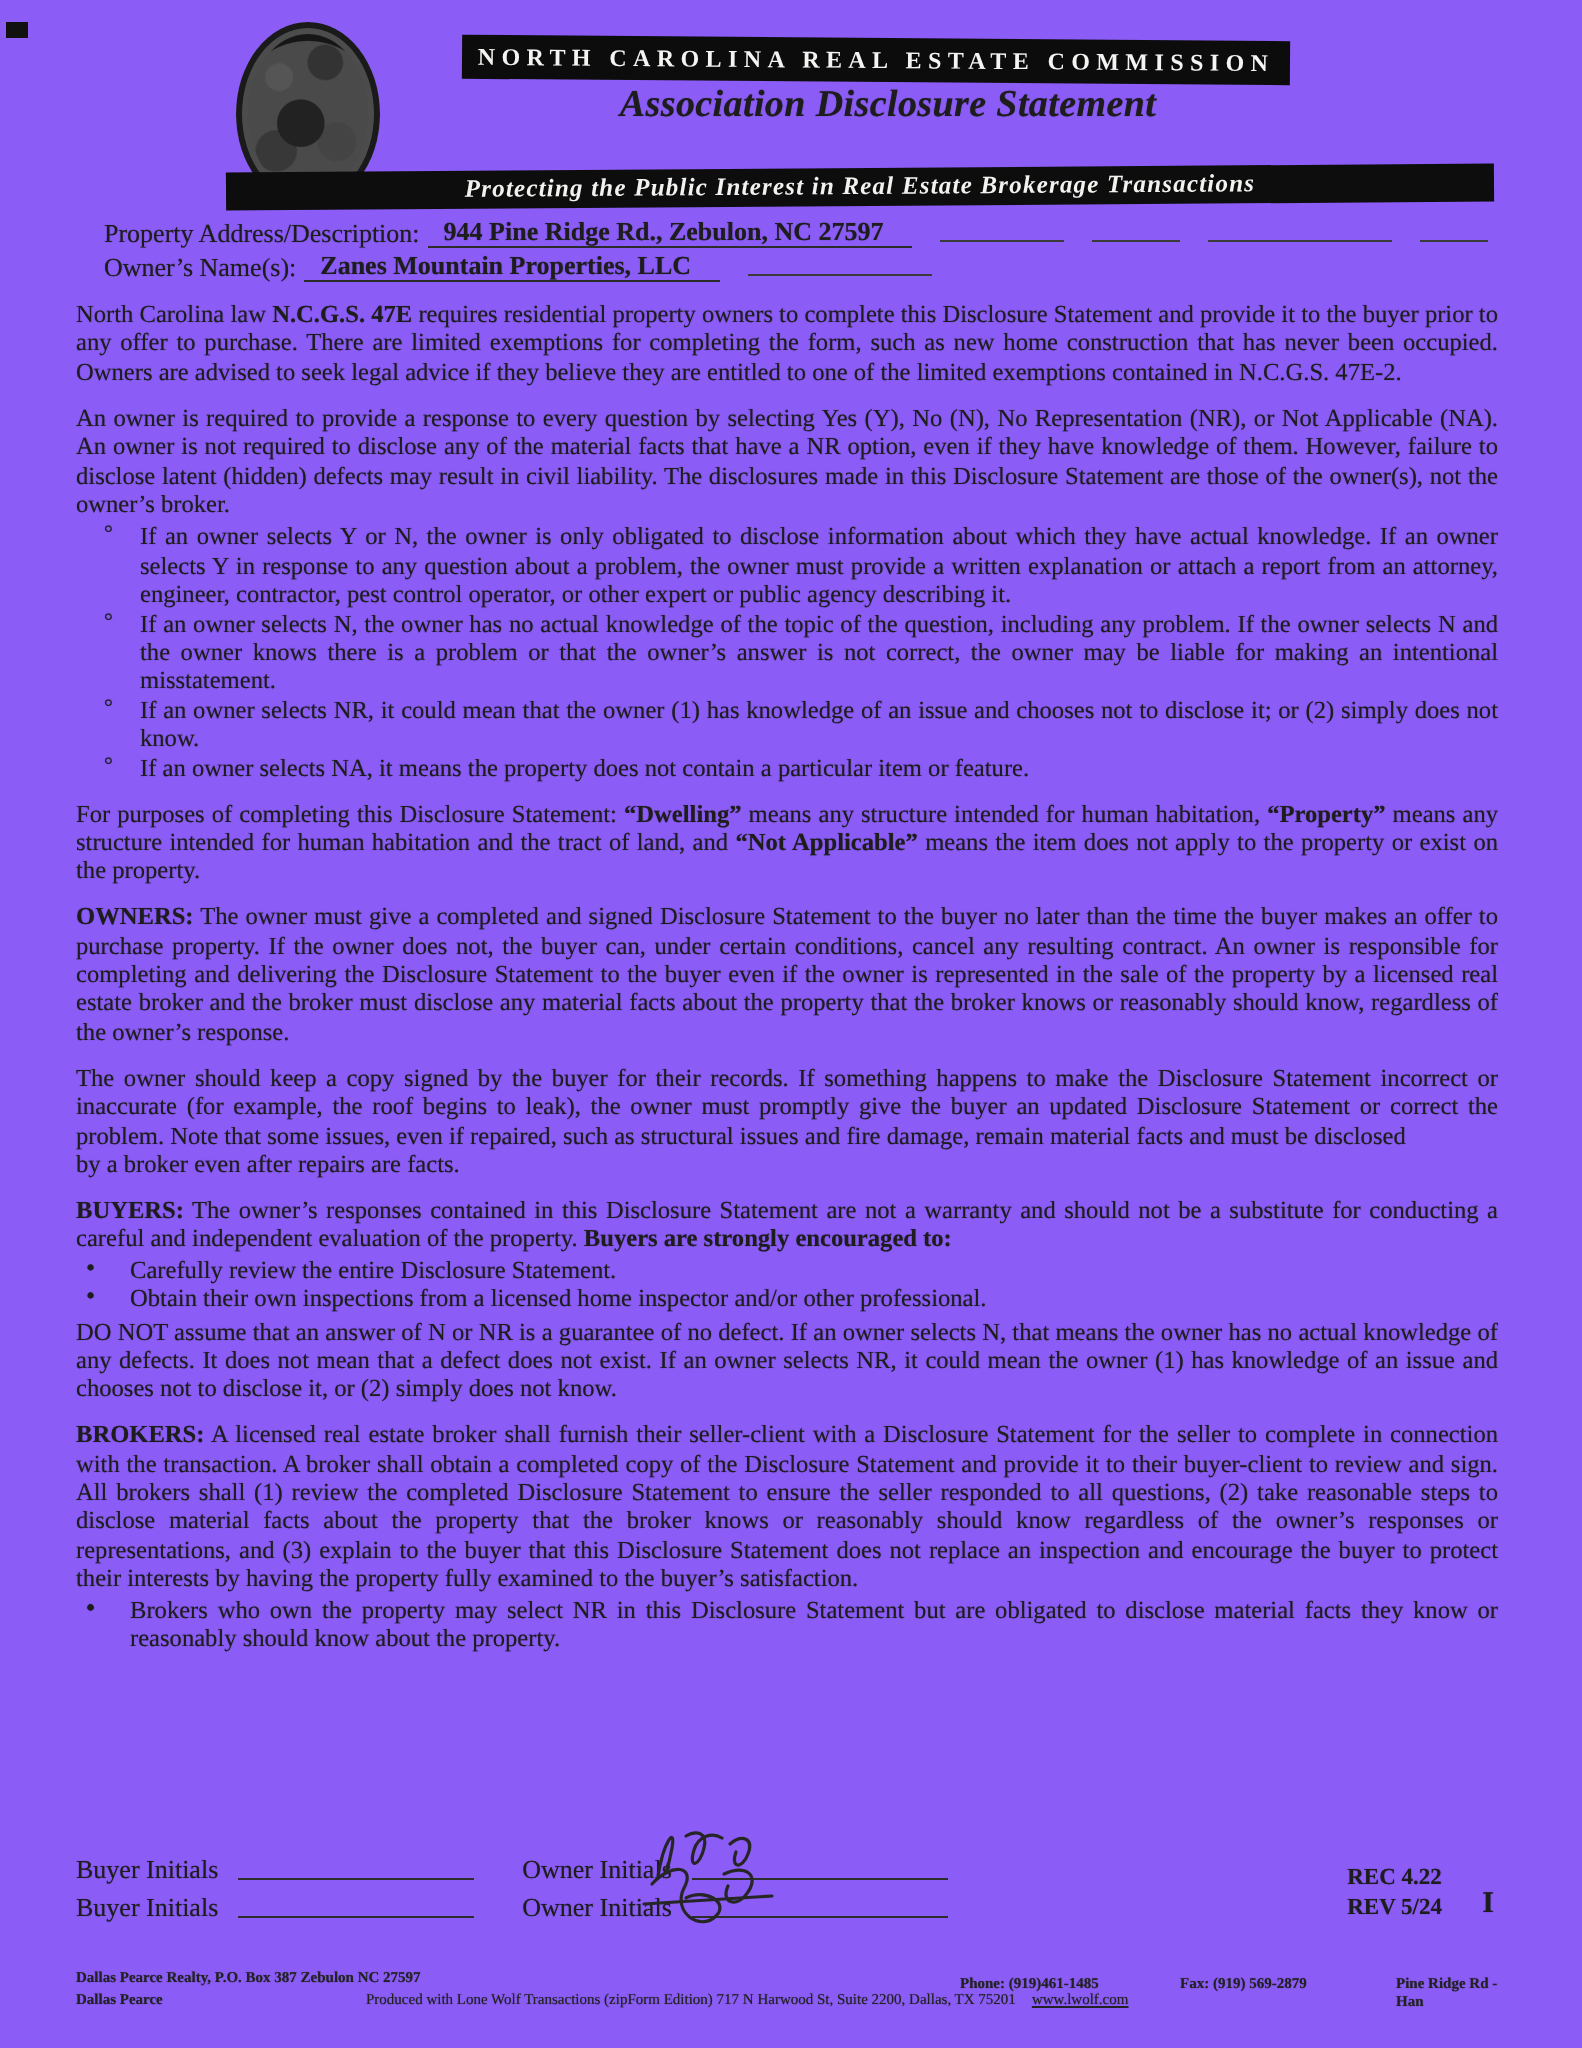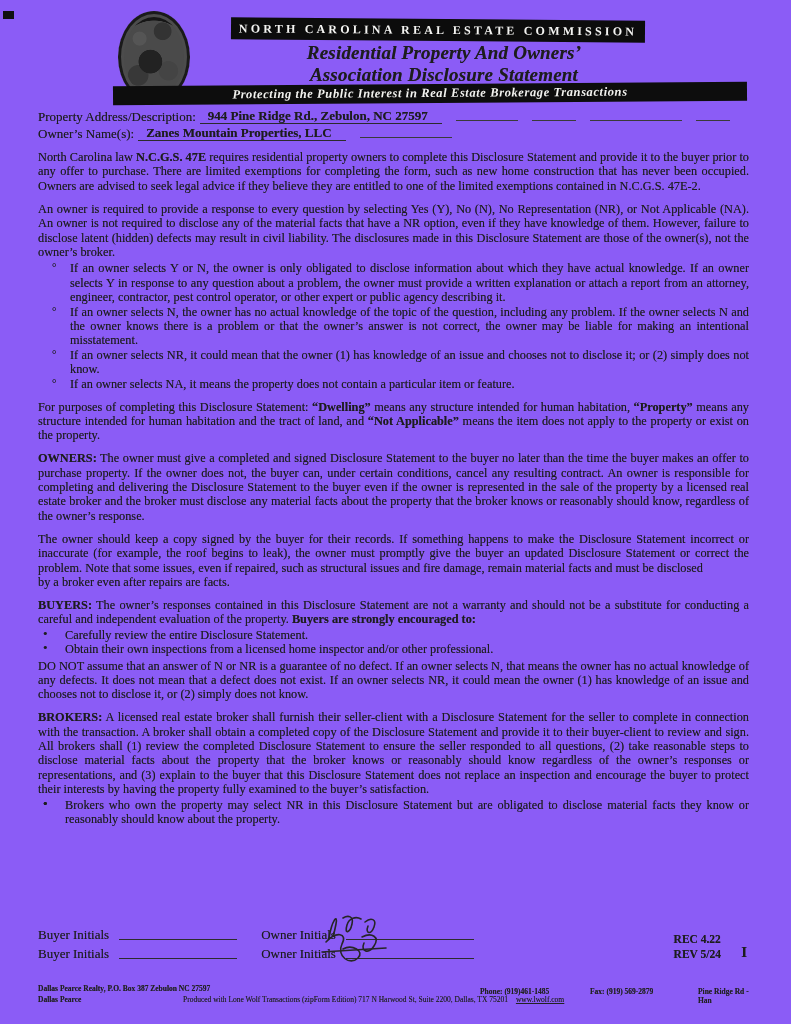--- a/index.html
+++ b/index.html
@@ -33,21 +33,21 @@
   .doc-title { position:absolute; left:238px; top:42px; width:412px; text-align:center;
     font-weight:bold; font-style:italic; font-size:19px; line-height:22px; letter-spacing:.2px; }
   .tag-bar {
     position:absolute; left:113px; top:84px; width:634px; padding:2px 0;
     background:#0d0d0d; color:#f2f2ef; text-align:center;
     font-weight:bold; font-style:italic; font-size:12.5px; letter-spacing:.6px;
     transform:rotate(-.4deg); text-shadow:none;
   }
 
   
-  .fields { padding:4px 42px 0 38px; font-size:13px; }
+  .fields { padding:4px 42px 0 38px; font-size:13px;margin-left:14px; }
   .frow { display:flex; align-items:flex-end; line-height:15px; margin-bottom:1px; white-space:nowrap; }
   .flabel { flex:none; }
   .fvalue { font-weight:bold; border-bottom:1.5px solid #2b2b2b; padding:0 14px 0 8px; margin-left:4px; }
   .dash { border-bottom:1.5px solid #3a3a3a; height:1px; align-self:flex-end; margin:0 0 3px 14px; }
   .d60 { width:62px; } .d40 { width:44px; } .d34 { width:34px; } .d90 { width:92px; }
 
   
   .body { padding:8px 42px 0 38px; font-size:12.3px; line-height:14.4px; text-align:justify; }
   .para { margin:0 0 8.5px 0; }
   b.term { font-weight:bold; }
@@ -85,21 +85,20 @@
 </head>
 <body>
 
 <div class="page">
   <div class="corner-mark"></div>
 
   <div class="hdr">
     <div class="seal"></div>
     <div class="comm-bar">NORTH CAROLINA REAL ESTATE COMMISSION</div>
     <div class="doc-title">
-      <div>Residential Property And Owners’</div>
       <div>Association Disclosure Statement</div>
     </div>
     <div class="tag-bar">Protecting the Public Interest in Real Estate Brokerage Transactions</div>
   </div>
 
   <div class="fields">
     <div class="frow">
       <span class="flabel">Property Address/Description:</span>
       <span class="fvalue">944 Pine Ridge Rd., Zebulon, NC  27597</span>
       <span class="dash d60"></span>

